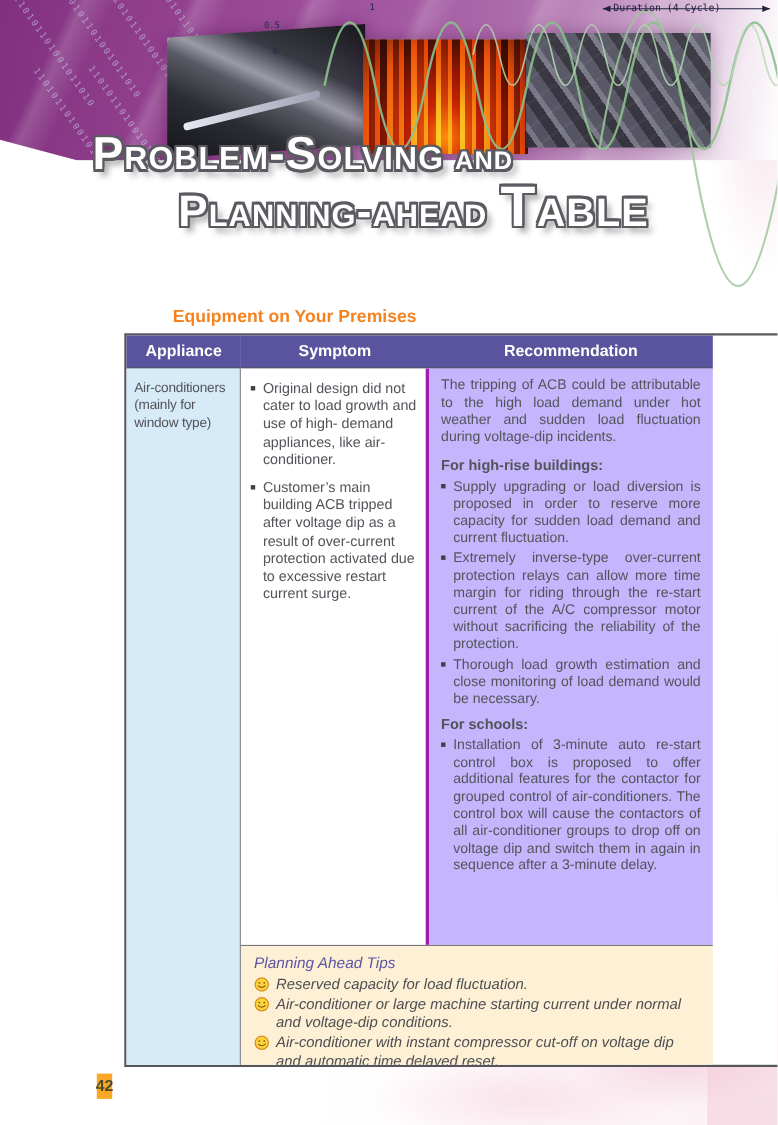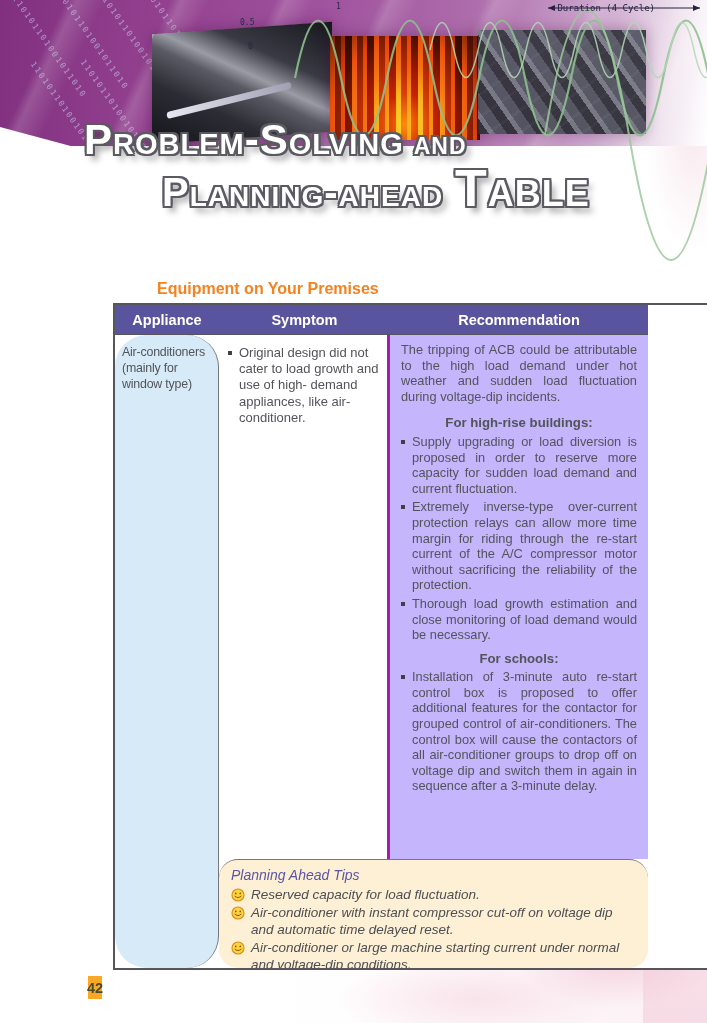--- a/index.html
+++ b/index.html
@@ -76,35 +76,35 @@
     font-size:16px; font-weight:bold; color:#f5821f;margin-left:44px; }
 
   
   .eq-table { position:absolute; left:113px; top:303px; width:617px;
     display:grid; grid-template-columns:104px 171px 258px; grid-template-rows:30px 524px 109px;
     border:2px solid #55555b; background:#fff; }
   .th { background:#5a549e; color:#fff; font-weight:bold; font-size:14.5px;
     display:flex; align-items:center; justify-content:center; border-bottom:1px solid #55555b; }
   .cell { font-size:13px; color:#53545a; overflow:hidden; }
   .cell-appliance { grid-row:2 / span 2; background:#d6ebf7; border-right:1px solid #77777d;
-    padding:9px 4px 0 7px; font-size:12.4px; letter-spacing:-0.2px; line-height:16px;border-radius:32px; }
+    padding:9px 4px 0 7px; font-size:12.4px; letter-spacing:-0.2px; line-height:16px; }
   .cell-symptom { background:#ffffff; border-right:3px solid #a21caf; padding:10px 8px 16px 9px; }
   .cell-recommendation { background:#c4b5fd; padding:7px 11px 0 11px; font-size:12.8px; line-height:15.6px; }
   .cell-recommendation p { text-align:justify; margin-bottom:11px; }
-  .rec-heading { font-weight:bold; font-size:13.2px; margin:2px 0 3px 0;text-align:center; }
+  .rec-heading { font-weight:bold; font-size:13.2px; margin:2px 0 3px 0; }
 
   ul.blist { list-style:none; }
   ul.blist li { display:grid; grid-template-columns:11px 1fr; margin-bottom:9px; line-height:16.2px; }
   .cell-recommendation ul.blist li { margin-bottom:3px; line-height:15.6px; }
   .cell-recommendation ul.blist { margin-bottom:8px; }
   .cell-recommendation ul.blist li span.txt { text-align:justify; }
   .bullet-sq { width:4px; height:4px; background:#3f3f46; margin-top:6px; }
 
   .cell-tips { grid-column:2 / span 2; background:#fdf0d4; border-top:1px solid #77777d;
-    padding:7px 12px 0 12px; font-style:italic;border-radius:19px; }
+    padding:7px 12px 0 12px; font-style:italic; }
   .tips-title { color:#5c55a5; font-size:14px; margin-bottom:3px; }
   ul.tips-list { list-style:none; }
   ul.tips-list li { display:grid; grid-template-columns:20px 1fr; font-size:13.5px;
     line-height:17px; color:#4d4e53; margin-bottom:1px; }
   .smiley { width:14px; height:14px; margin-top:2px; }
 
   
   .page-number { position:absolute; left:88px; top:976px; width:14px; height:23px;
     background:#f9a826; color:#4a4a28; font-size:14.5px; font-weight:bold;
     display:flex; align-items:center; justify-content:center; }
@@ -161,20 +161,24 @@
     <div class="cell cell-appliance">Air-conditioners (mainly for window type)</div>
 
     <div class="cell cell-symptom">
       <ul class="blist">
 
           <li>
             <span class="bullet-sq"></span>
             <span class="txt">Original design did not cater to load growth and use of high- demand appliances, like air-conditioner.</span>
           </li>
 
+          <li>
+            <span class="bullet-sq"></span>
+            <span class="txt">Customer’s main building ACB tripped after voltage dip as a result of over-current protection activated due to excessive restart current surge.</span>
+          </li>
         </ul>
     </div>
 
     <div class="cell cell-recommendation">
       <p>The tripping of ACB could be attributable to the high load demand under hot weather and sudden load fluctuation during voltage-dip incidents.</p>
 
       <div class="rec-heading">For high-rise buildings:</div>
       <ul class="blist">
 
           <li>
@@ -218,31 +222,31 @@
             <span class="txt">Reserved capacity for load fluctuation.</span>
           </li>
 
           <li>
             <svg class="smiley" viewBox="0 0 20 20">
               <circle cx="10" cy="10" r="8.6" fill="#ffd23e" stroke="#d98e1f" stroke-width="1.6"></circle>
               <circle cx="6.8" cy="7.8" r="1.2" fill="#7a5b00"></circle>
               <circle cx="13.2" cy="7.8" r="1.2" fill="#7a5b00"></circle>
               <path d="M5.6,11.8 Q10,15.8 14.4,11.8" fill="none" stroke="#7a5b00" stroke-width="1.4" stroke-linecap="round"></path>
             </svg>
-            <span class="txt">Air-conditioner with instant compressor cut-off on voltage dip and automatic time delayed reset.</span>
+            <span class="txt">Air-conditioner or large machine starting current under normal and voltage-dip conditions.</span>
           </li>
 
           <li>
             <svg class="smiley" viewBox="0 0 20 20">
               <circle cx="10" cy="10" r="8.6" fill="#ffd23e" stroke="#d98e1f" stroke-width="1.6"></circle>
               <circle cx="6.8" cy="7.8" r="1.2" fill="#7a5b00"></circle>
               <circle cx="13.2" cy="7.8" r="1.2" fill="#7a5b00"></circle>
               <path d="M5.6,11.8 Q10,15.8 14.4,11.8" fill="none" stroke="#7a5b00" stroke-width="1.4" stroke-linecap="round"></path>
             </svg>
-            <span class="txt">Air-conditioner or large machine starting current under normal and voltage-dip conditions.</span>
+            <span class="txt">Air-conditioner with instant compressor cut-off on voltage dip and automatic time delayed reset.</span>
           </li>
         </ul>
     </div>
   </div>
 
   <div class="page-number">42</div>
 
 </div>
 
 </body></html>

